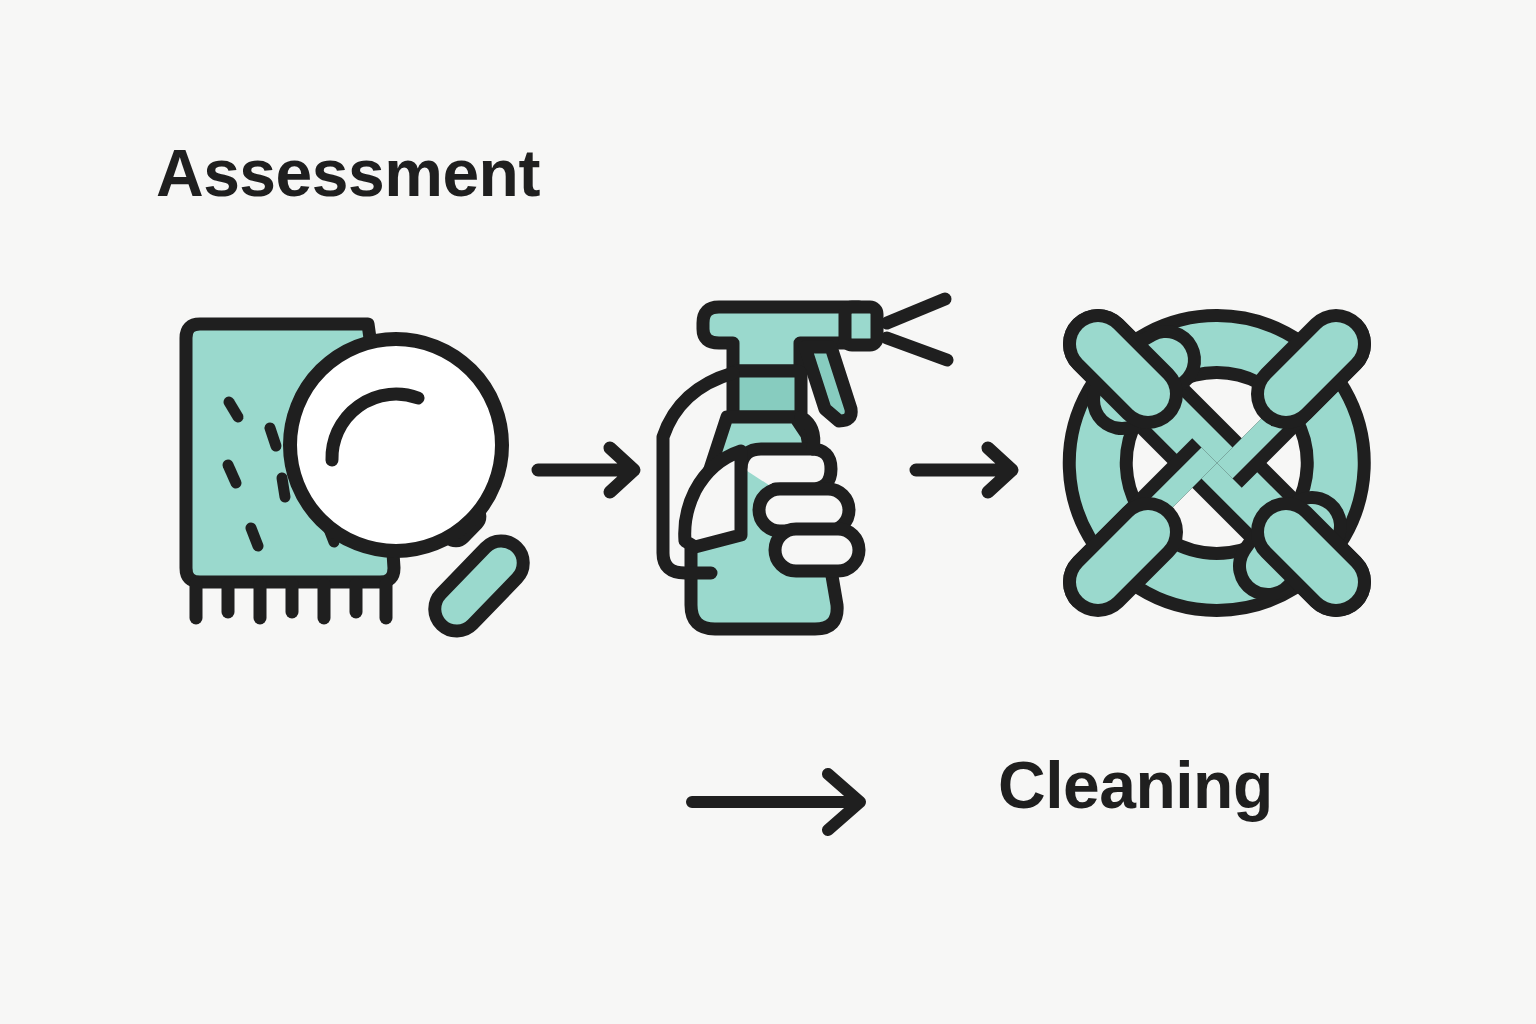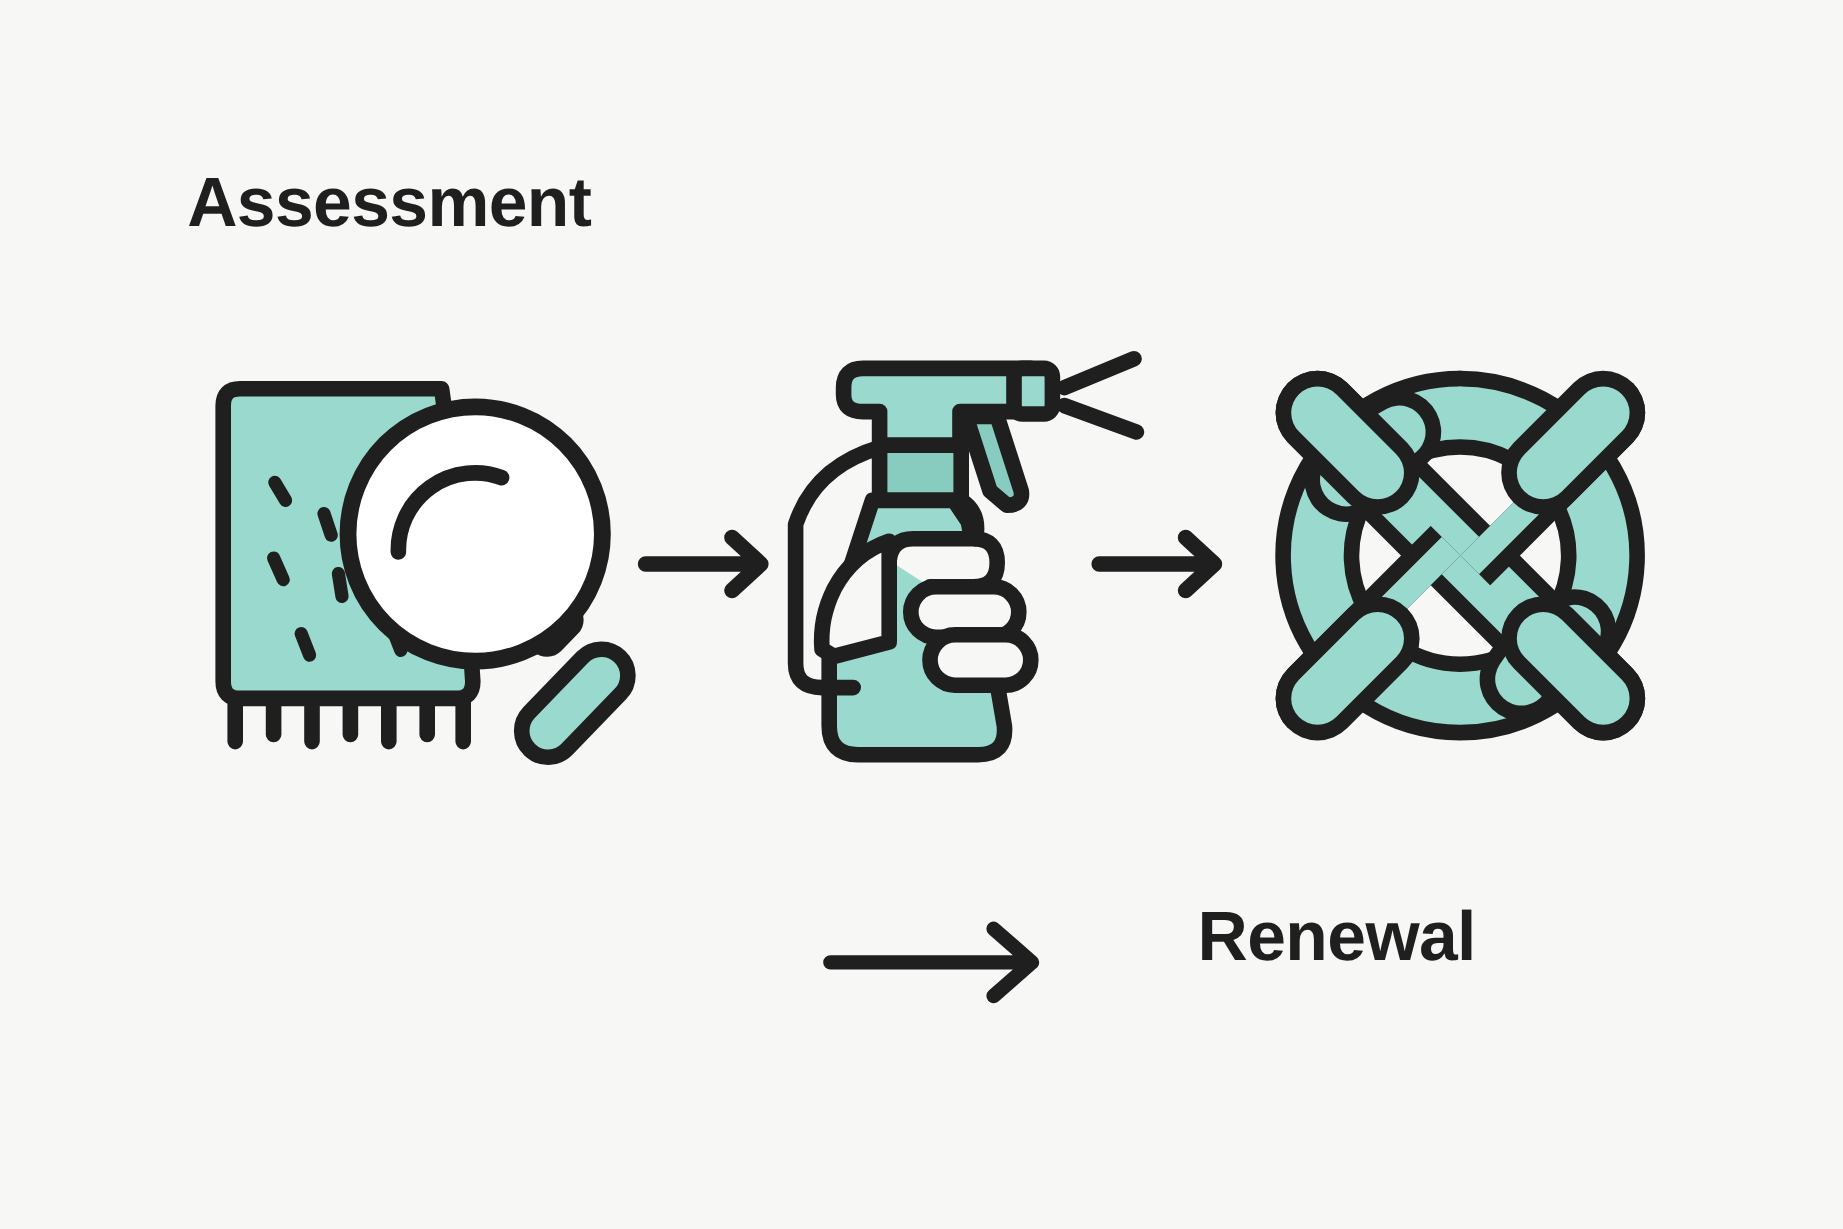--- a/index.html
+++ b/index.html
@@ -18,21 +18,21 @@
   .stage {
     position: absolute;
     left: 0; top: 0;
     width: 1536px;
     height: 1024px;
   }
   .label {
     position: absolute;
     color: #1f1f1f;
     font-weight: 700;
-    font-size: 58px;
+    font-size: 66px;
     line-height: 1;
     letter-spacing: -0.5px;
     white-space: nowrap;
     font-family: "Liberation Sans", sans-serif;
   }
   #label-assessment { left: 156px; top: 140px; }
   #label-cleaning   { left: 933px; top: 140px; }
   #label-renewal    { left: 998px; top: 752px; }
 
   .icon-box { position: absolute; }
@@ -48,21 +48,21 @@
   svg { display: block; overflow: visible; }
 </style>
 </head>
 <body style="background: rgb(247, 247, 246);">
 
 <div class="stage">
 
   <div class="label" id="label-assessment">Assessment</div>
 
 
-  <div class="label" id="label-renewal">Renewal</div>
+  <div class="label" id="label-renewal">Cleaning</div>
 
   <div class="icon-box" id="icon-carpet">
     <svg width="390" height="340" viewBox="0 0 390 340" fill="none">
       <g stroke="#1f1f1f" stroke-width="13" stroke-linecap="round" stroke-linejoin="round">
 
         <path d="M14 38 Q14 24 28 24 L196 24 L215 160 L222 268 Q222 282 208 282 L28 282 Q14 282 14 268 Z" fill="#9ad9cd"></path>
 
         <g>
           <path d="M24 284 L24 318"></path>
           <path d="M56 284 L56 312"></path>

